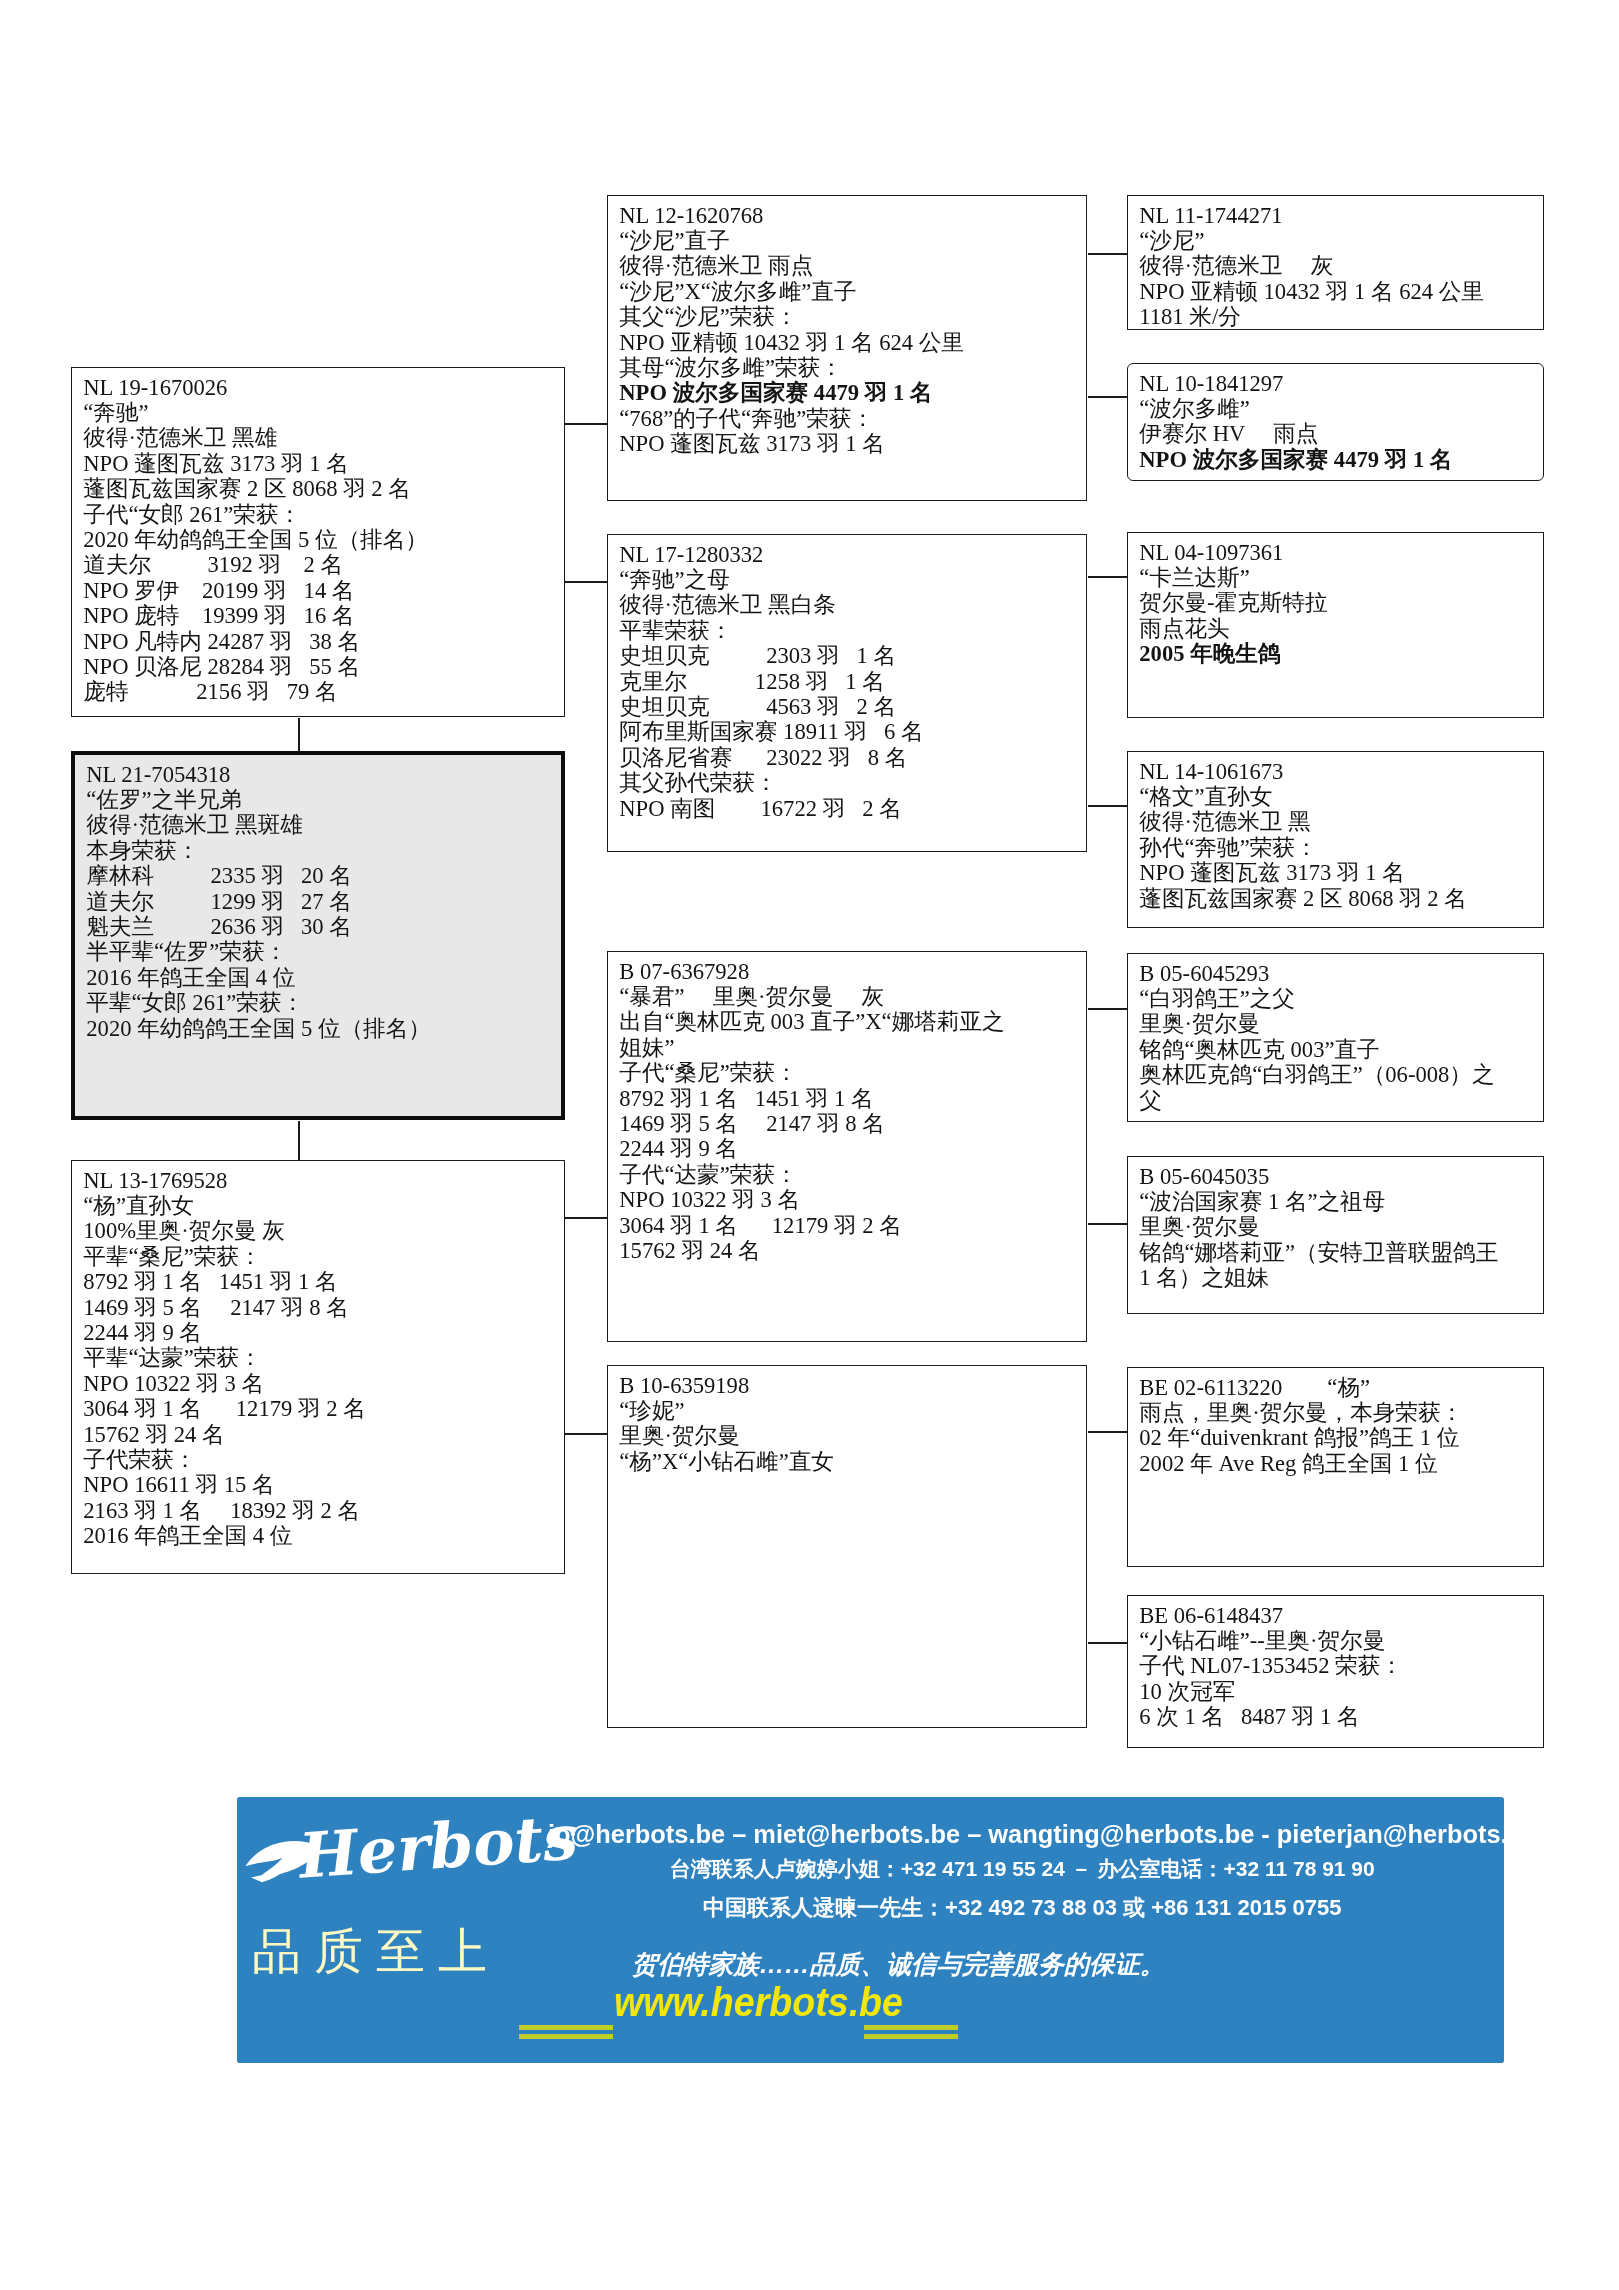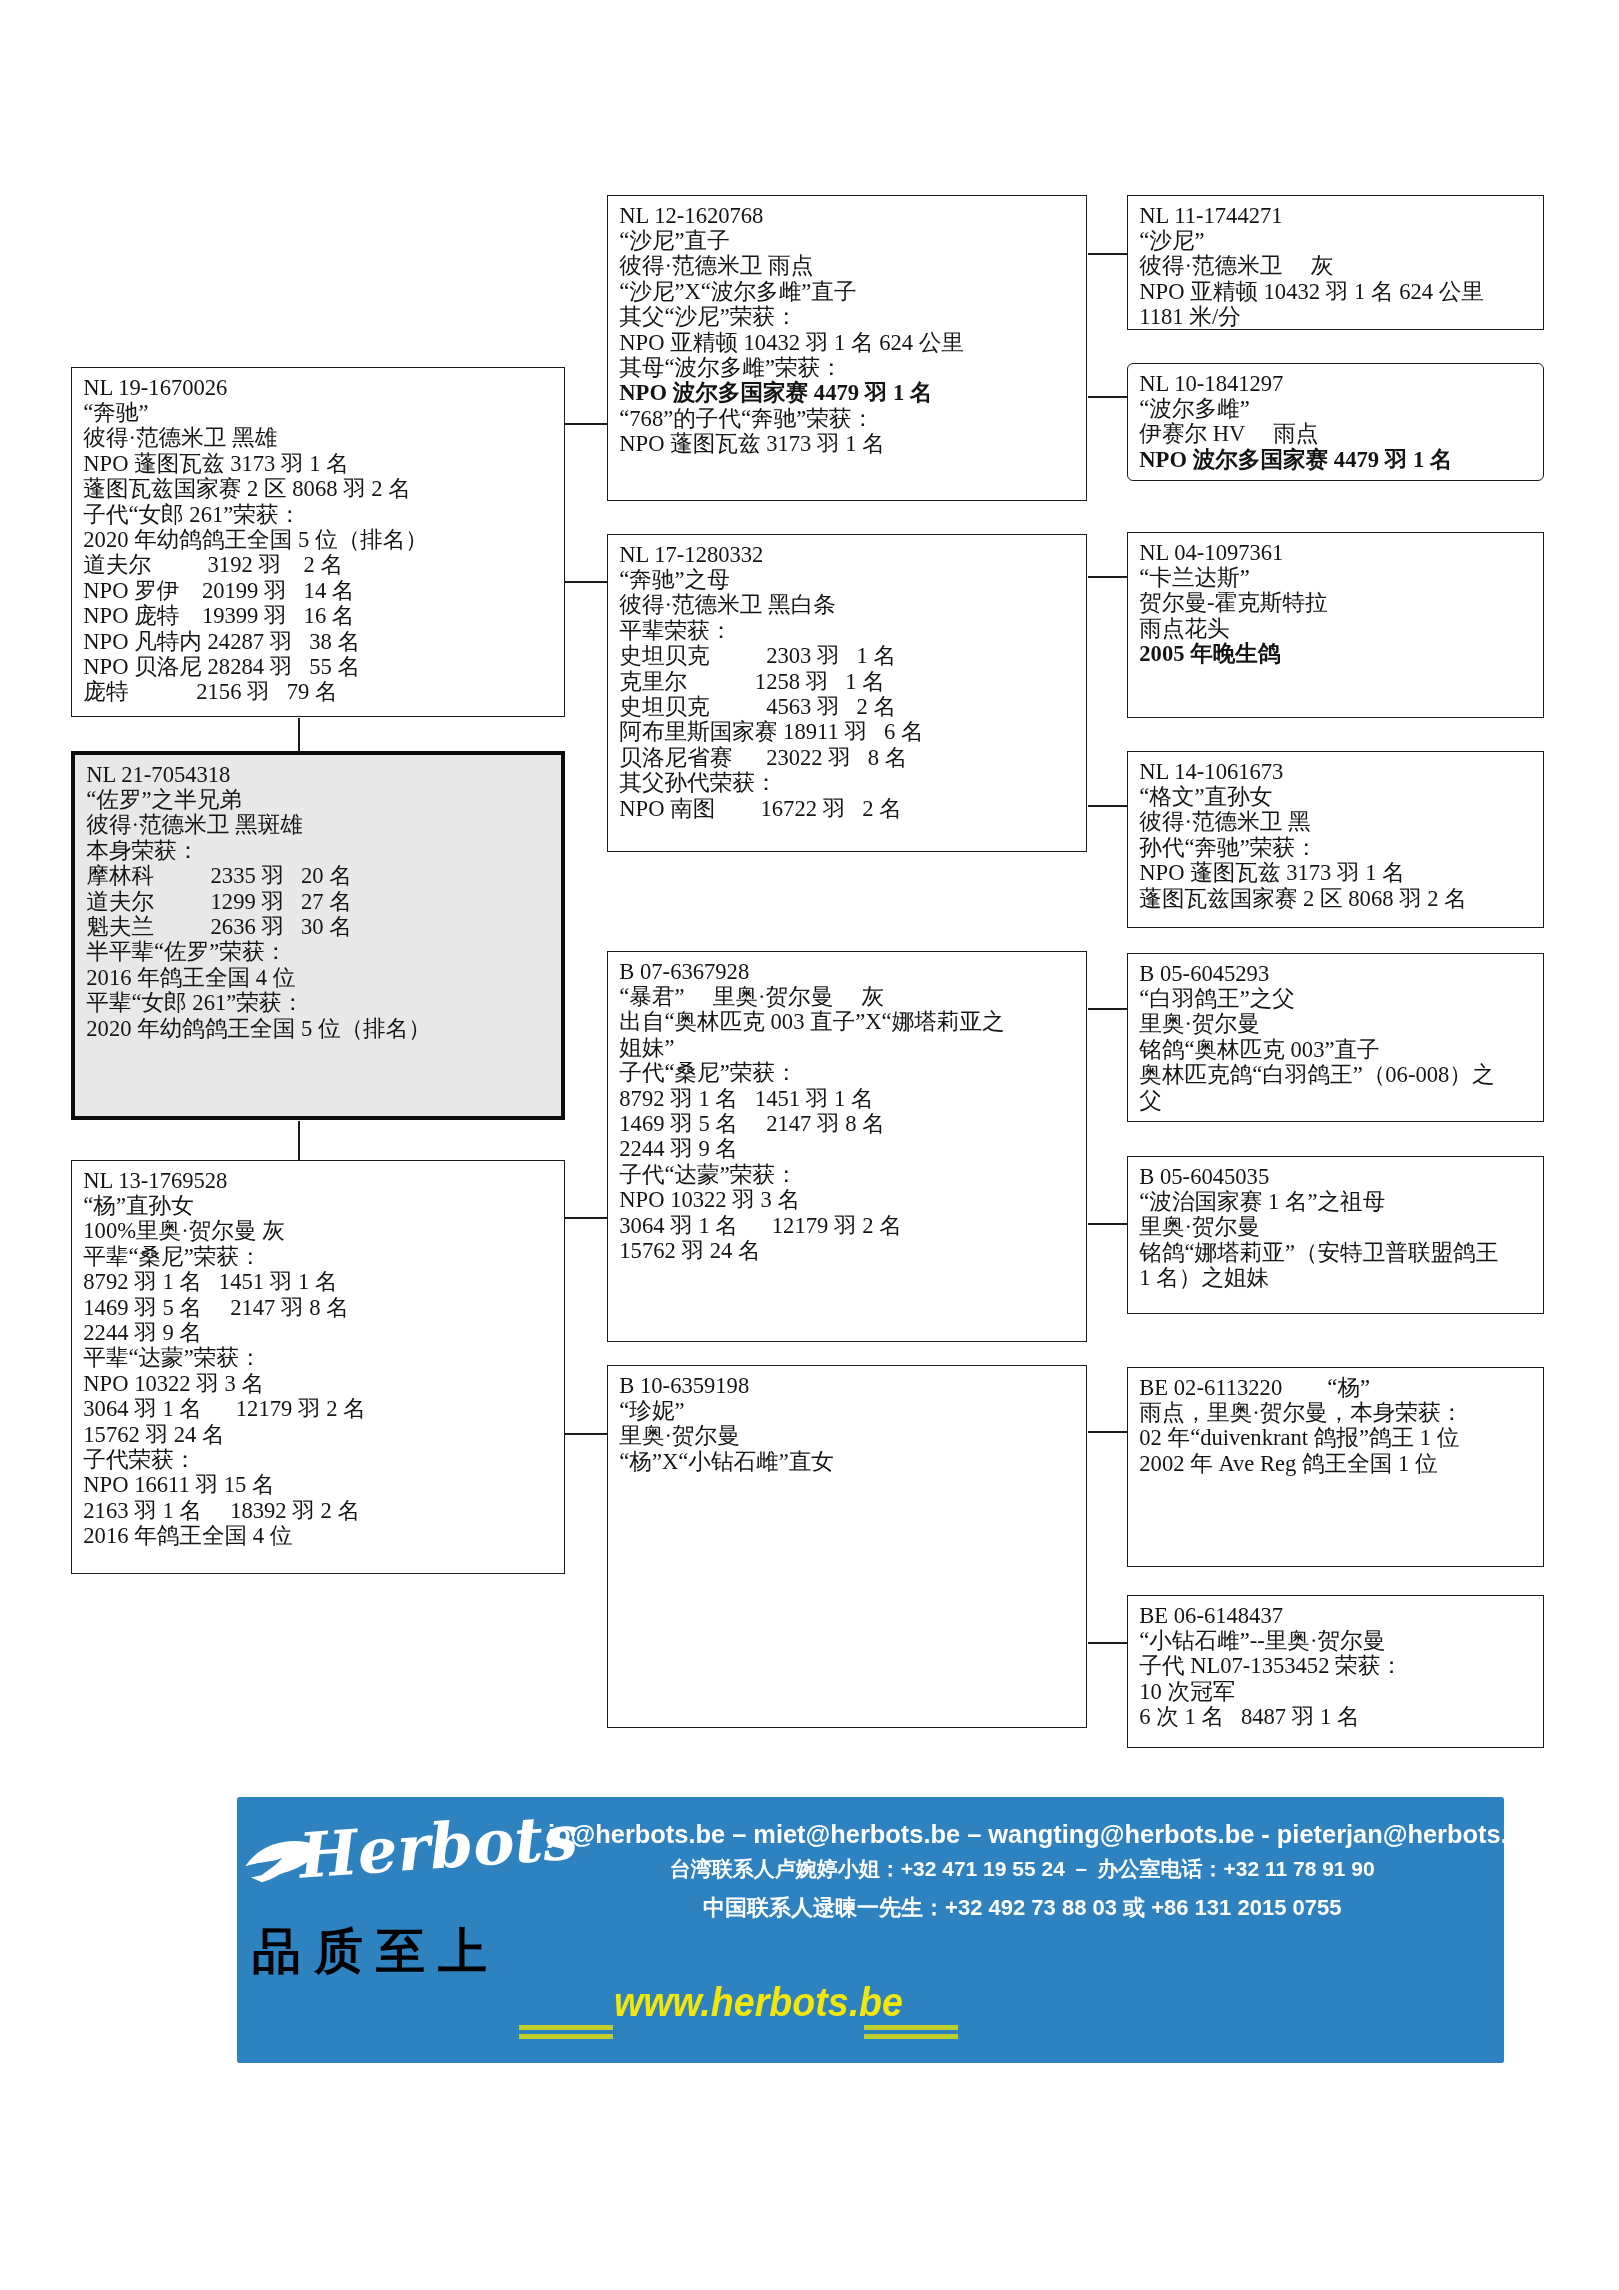--- a/index.html
+++ b/index.html
@@ -13,22 +13,22 @@
   .pline.bold{font-weight:bold;}
   
   .conn{position:absolute;background:#1c1c1c;}
   
   .banner{position:absolute;left:237px;top:1797px;width:1267px;height:266px;
           background:#2e82bf;border-radius:2.8px;overflow:hidden;
           font-family:"Liberation Sans","DejaVu Sans",sans-serif;color:#ffffff;}
   .wing{position:absolute;left:5.6px;top:38px;width:79px;height:58px;}
   .logo-text{position:absolute;left:62px;top:13px;font-family:"DejaVu Serif","Liberation Serif",serif;
              font-style:italic;font-weight:bold;font-size:62px;color:#ffffff;transform:rotate(-4deg);}
-  .slogan{position:absolute;left:15px;top:122px;font-size:49px;font-weight:bold;
-          letter-spacing:13px;color:#000000;}
+  .slogan{position:absolute;left:15px;top:122px;font-size:49px;font-weight:normal;
+          letter-spacing:13px;color:#fef9c3;}
   .contact{position:absolute;left:311px;right:7.5px;top:0;text-align:center;}
   .b-emails{position:absolute;top:22.6px;left:0;right:0;font-size:25.4px;font-weight:bold;white-space:nowrap;}
   .b-tw{position:absolute;top:58px;left:0;right:0;font-size:21px;font-weight:bold;white-space:nowrap;}
   .b-cn{position:absolute;top:96px;left:0;right:0;font-size:22px;font-weight:bold;white-space:nowrap;}
   .tagline{position:absolute;left:395px;top:151px;font-size:25.4px;font-weight:bold;font-style:italic;white-space:nowrap;}
   .website{position:absolute;left:377px;top:183px;font-size:40px;font-weight:bold;font-style:italic;
            color:#f2e60b;transform:scaleX(.94);transform-origin:left;white-space:nowrap;}
   .ylines{position:absolute;top:228px;width:94px;}
   .ylines i{display:block;height:4.7px;background:#becf2d;margin-bottom:4.7px;}
   .ylines.left{left:282px;}
@@ -208,20 +208,21 @@
       <path d="M97 12 C62 -2 22 8 3 38 C24 31 38 33 50 27 C41 38 30 43 20 52 C44 50 74 42 88 26 Z" fill="#ffffff"></path>
       <path d="M10 52 C30 48 48 44 60 36 C50 48 36 55 24 58 Z" fill="#ffffff"></path>
     </svg>
     <div class="logo-text">Herbots</div>
     <div class="slogan">品质至上</div>
     <div class="contact">
       <div class="b-emails">jo@herbots.be – miet@herbots.be – wangting@herbots.be - pieterjan@herbots.be</div>
       <div class="b-tw">台湾联系人卢婉婷小姐：+32 471 19 55 24 － 办公室电话：+32 11 78 91 90</div>
       <div class="b-cn">中国联系人逯暕一先生：+32 492 73 88 03 或 +86 131 2015 0755</div>
     </div>
+    <div class="tagline">贺伯特家族……品质、诚信与完善服务的保证。</div>
     <div class="ylines left">
         <i style="background: rgb(190, 207, 45);"></i>
         <i style="background: rgb(190, 207, 45);"></i>
       </div>
     <div class="website" style="color: rgb(242, 230, 11);">www.herbots.be</div>
     <div class="ylines right">
         <i style="background: rgb(190, 207, 45);"></i>
         <i style="background: rgb(190, 207, 45);"></i>
       </div>
   </div>

